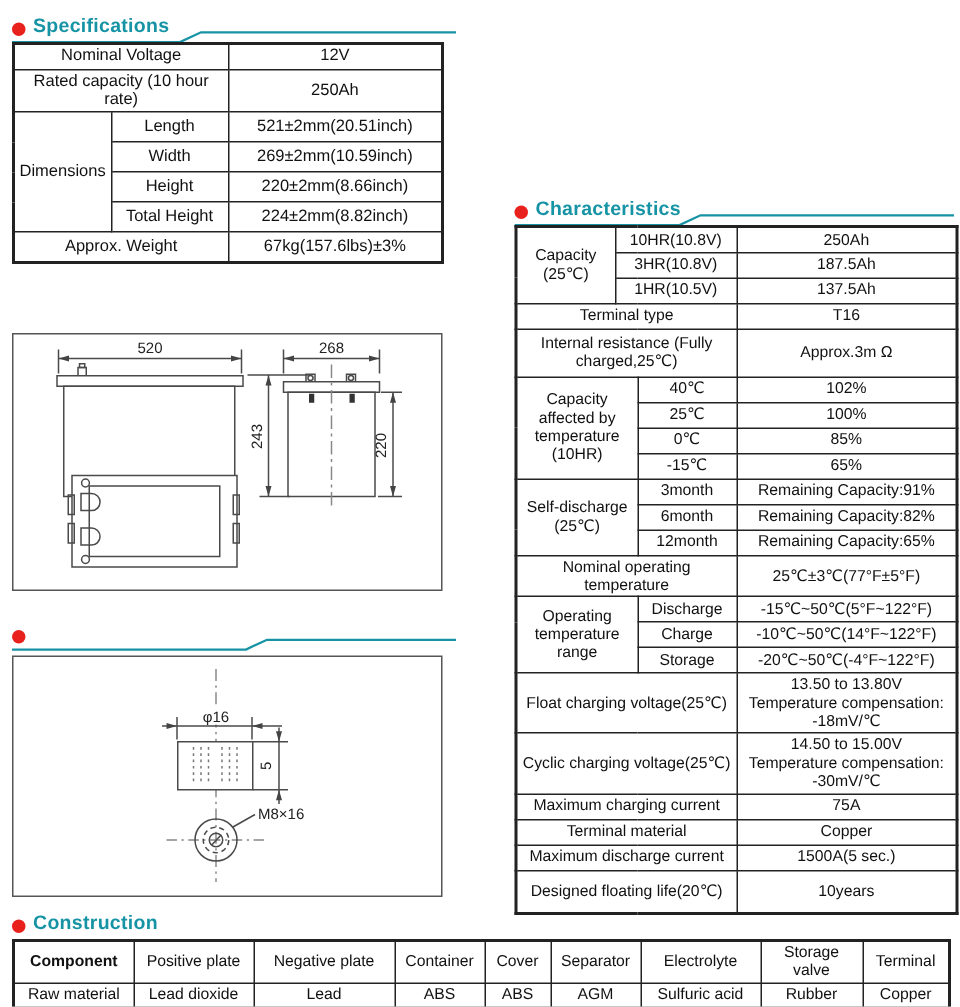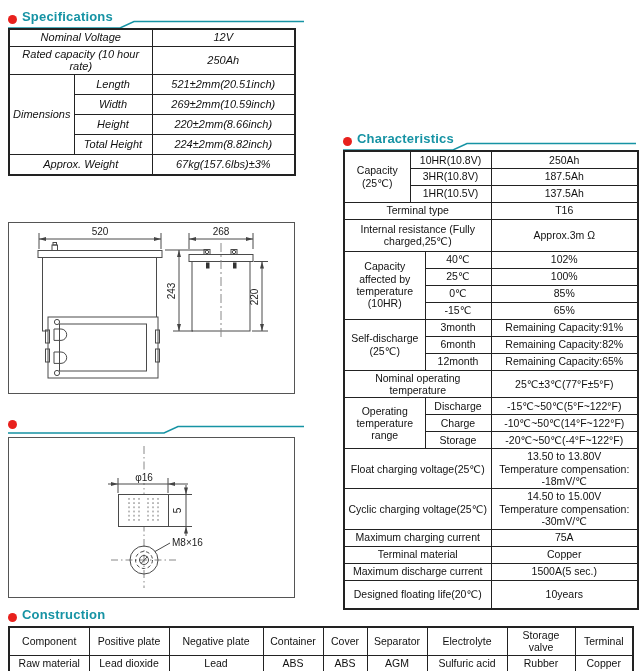--- a/index.html
+++ b/index.html
@@ -13,21 +13,21 @@
   
   .sec-title{position:absolute;display:flex;align-items:flex-end;gap:5px;height:18px;}
   .sec-title .dot{width:9px;height:9px;border-radius:50%;background:var(--red);flex:0 0 auto;}
   .sec-title .txt{font-size:13px;font-weight:bold;color:var(--teal);letter-spacing:.2px;white-space:pre;}
   .sec-title .rule{position:absolute;left:0;bottom:-5px;pointer-events:none;}
   
   table.tbl{border-collapse:collapse;table-layout:fixed;background:#fff;}
   table.tbl td{border:1px solid #222;text-align:center;vertical-align:middle;
     padding:1px 2px;line-height:1.18;font-size:10.5px;color:#111;overflow:hidden;}
   table.tbl{border:2px solid #222;}
-  table.spec td{font-size:11px;font-style:italic;}
+  table.spec td{font-size:11px;}
   td.left{text-align:left;padding-left:5px;font-size:10px;line-height:1.25;}
   td.sm{font-size:10px;}
   
   .panel{position:absolute;border:1px solid #555;background:#fff;}
   svg text{font-family:"Liberation Sans","DejaVu Sans",sans-serif;font-size:10px;fill:#222;}
 </style>
 </head>
 <body>
 
 <div class="abs" style="left:0;top:0;width:640px;height:671px">
@@ -330,21 +330,21 @@
         <col style="width:94px">
         <col style="width:60px">
       <col style="width:44px">
         <col style="width:60px">
         <col style="width:80px">
         <col style="width:68px">
         <col style="width:58px">
     </colgroup>
     <tbody>
       <tr style="height:17px">
-        <td style="font-weight:normal">Component</td>
+        <td style="font-weight:bold">Component</td>
         <td>Positive plate</td>
         <td>Negative plate</td>
         <td>Container</td>
         <td>Cover</td>
         <td>Separator</td>
         <td>Electrolyte</td>
         <td>Storage valve</td>
         <td>Terminal</td>
       </tr>
       <tr style="height:17px">

